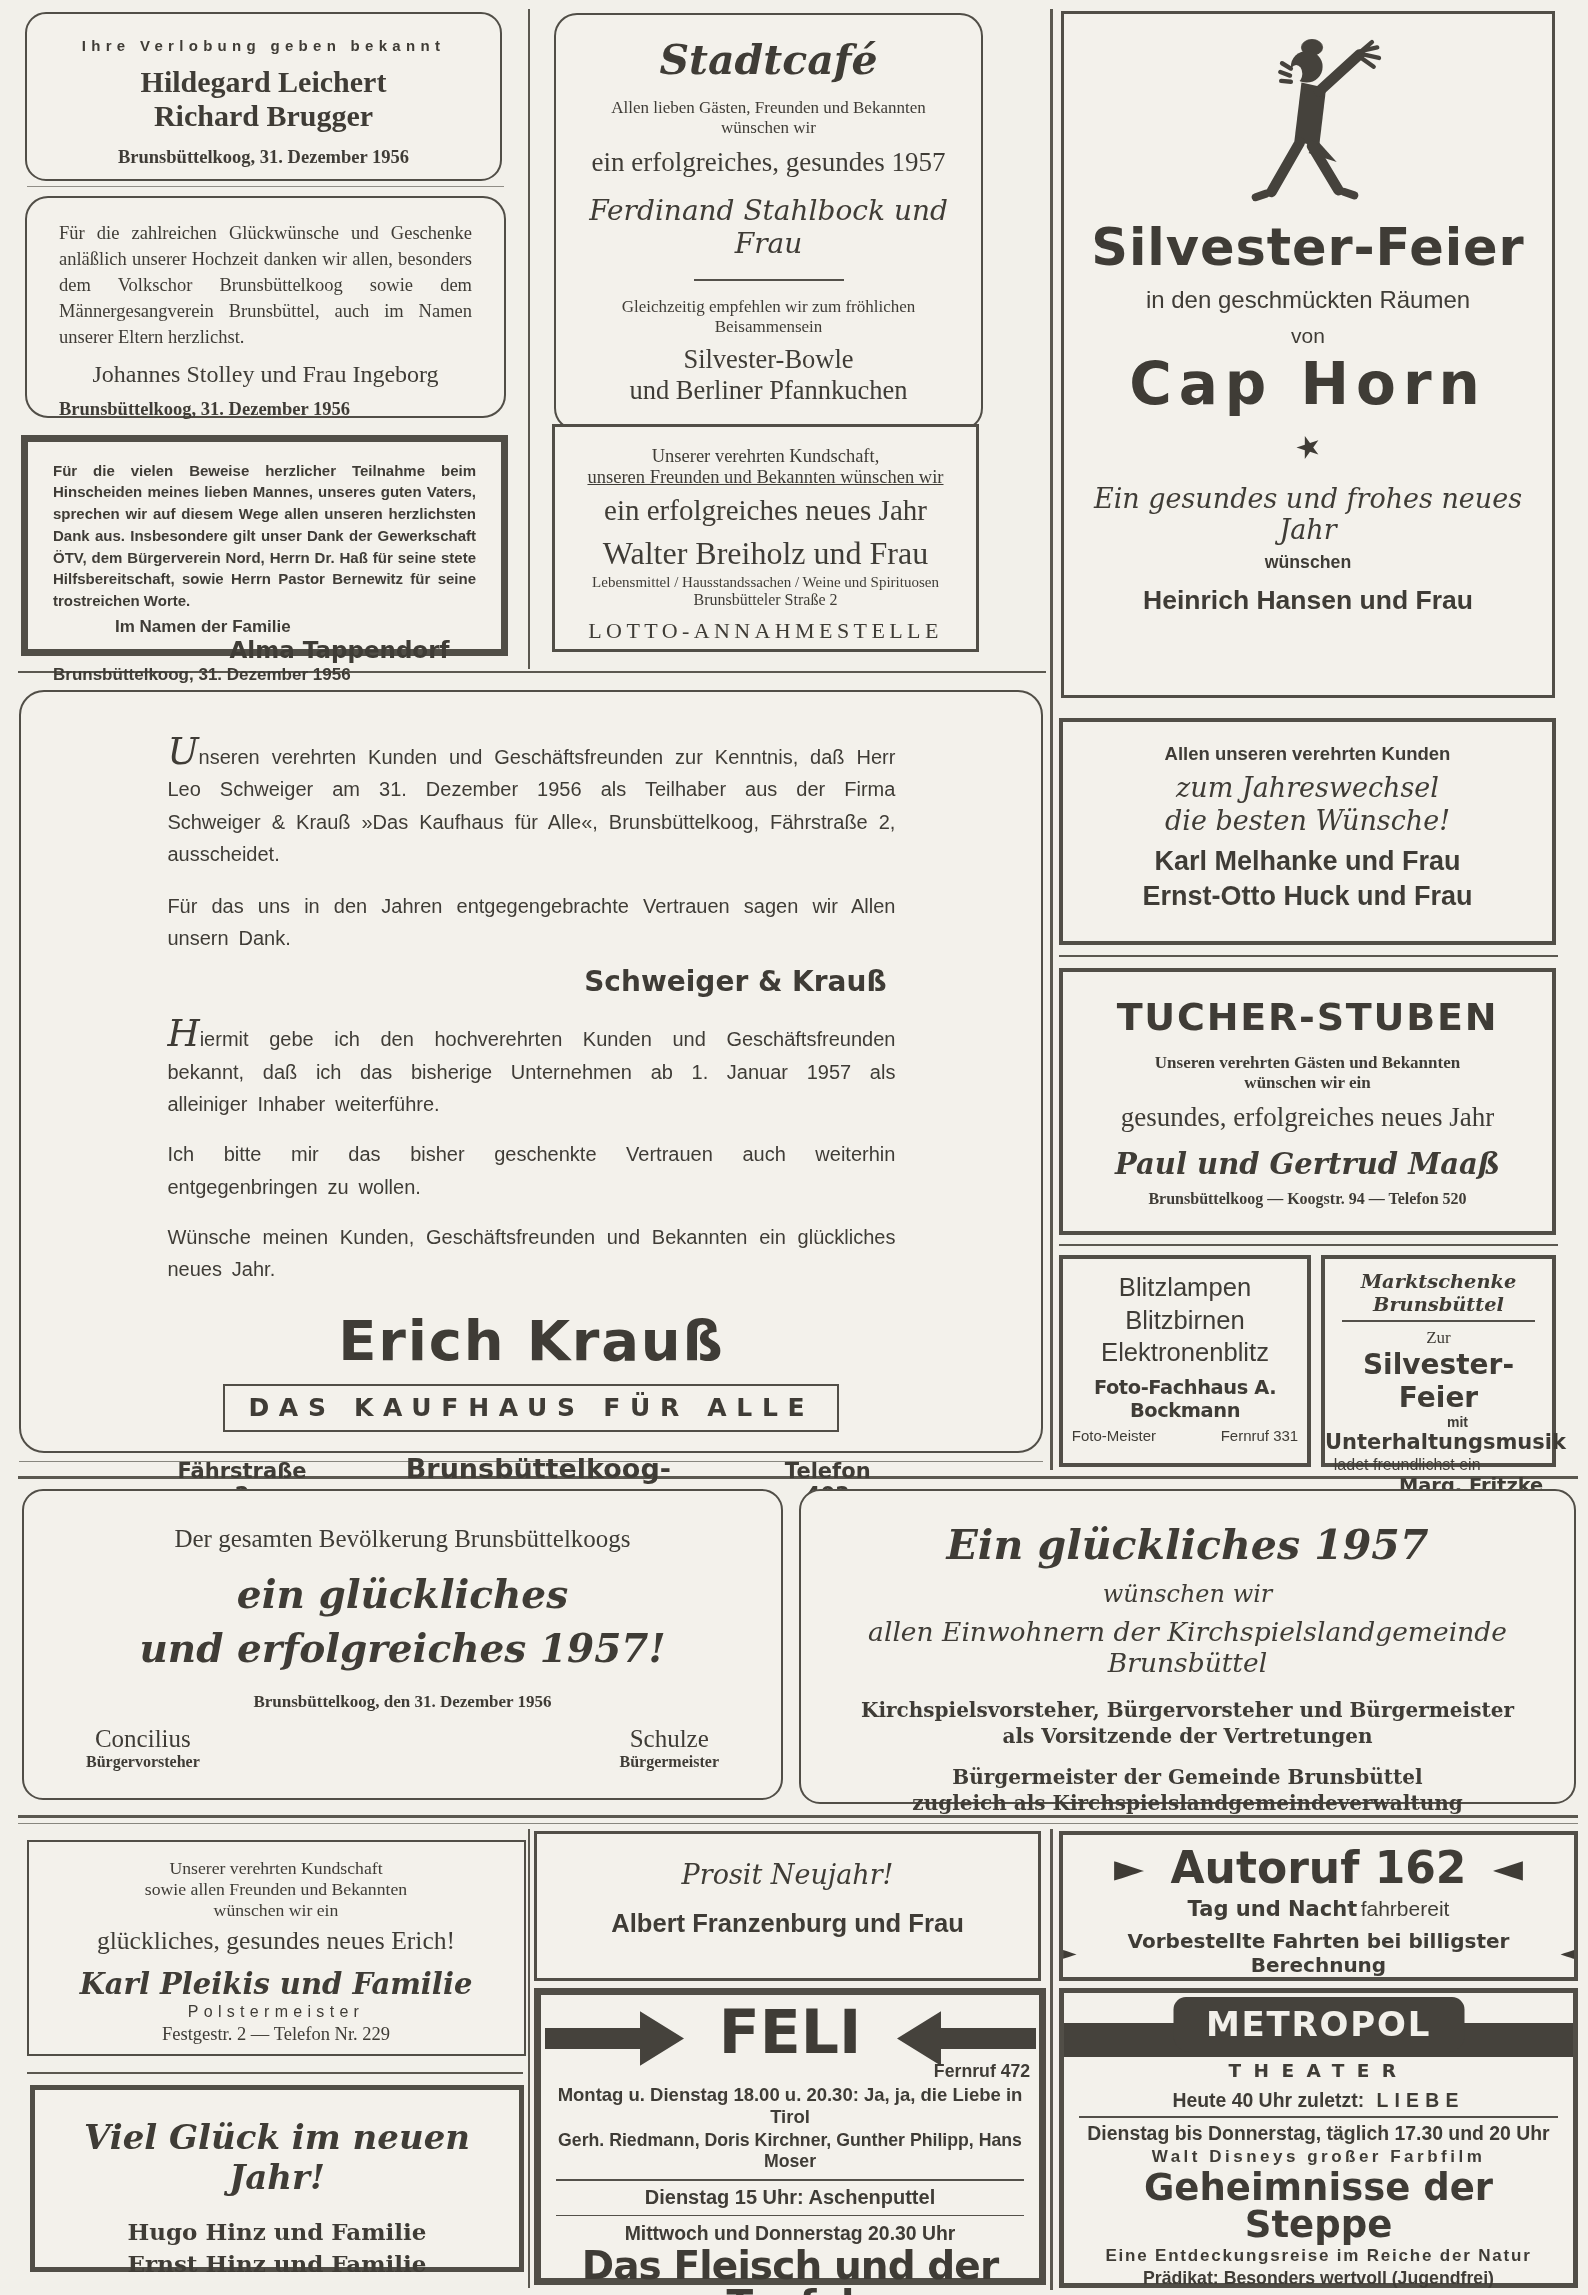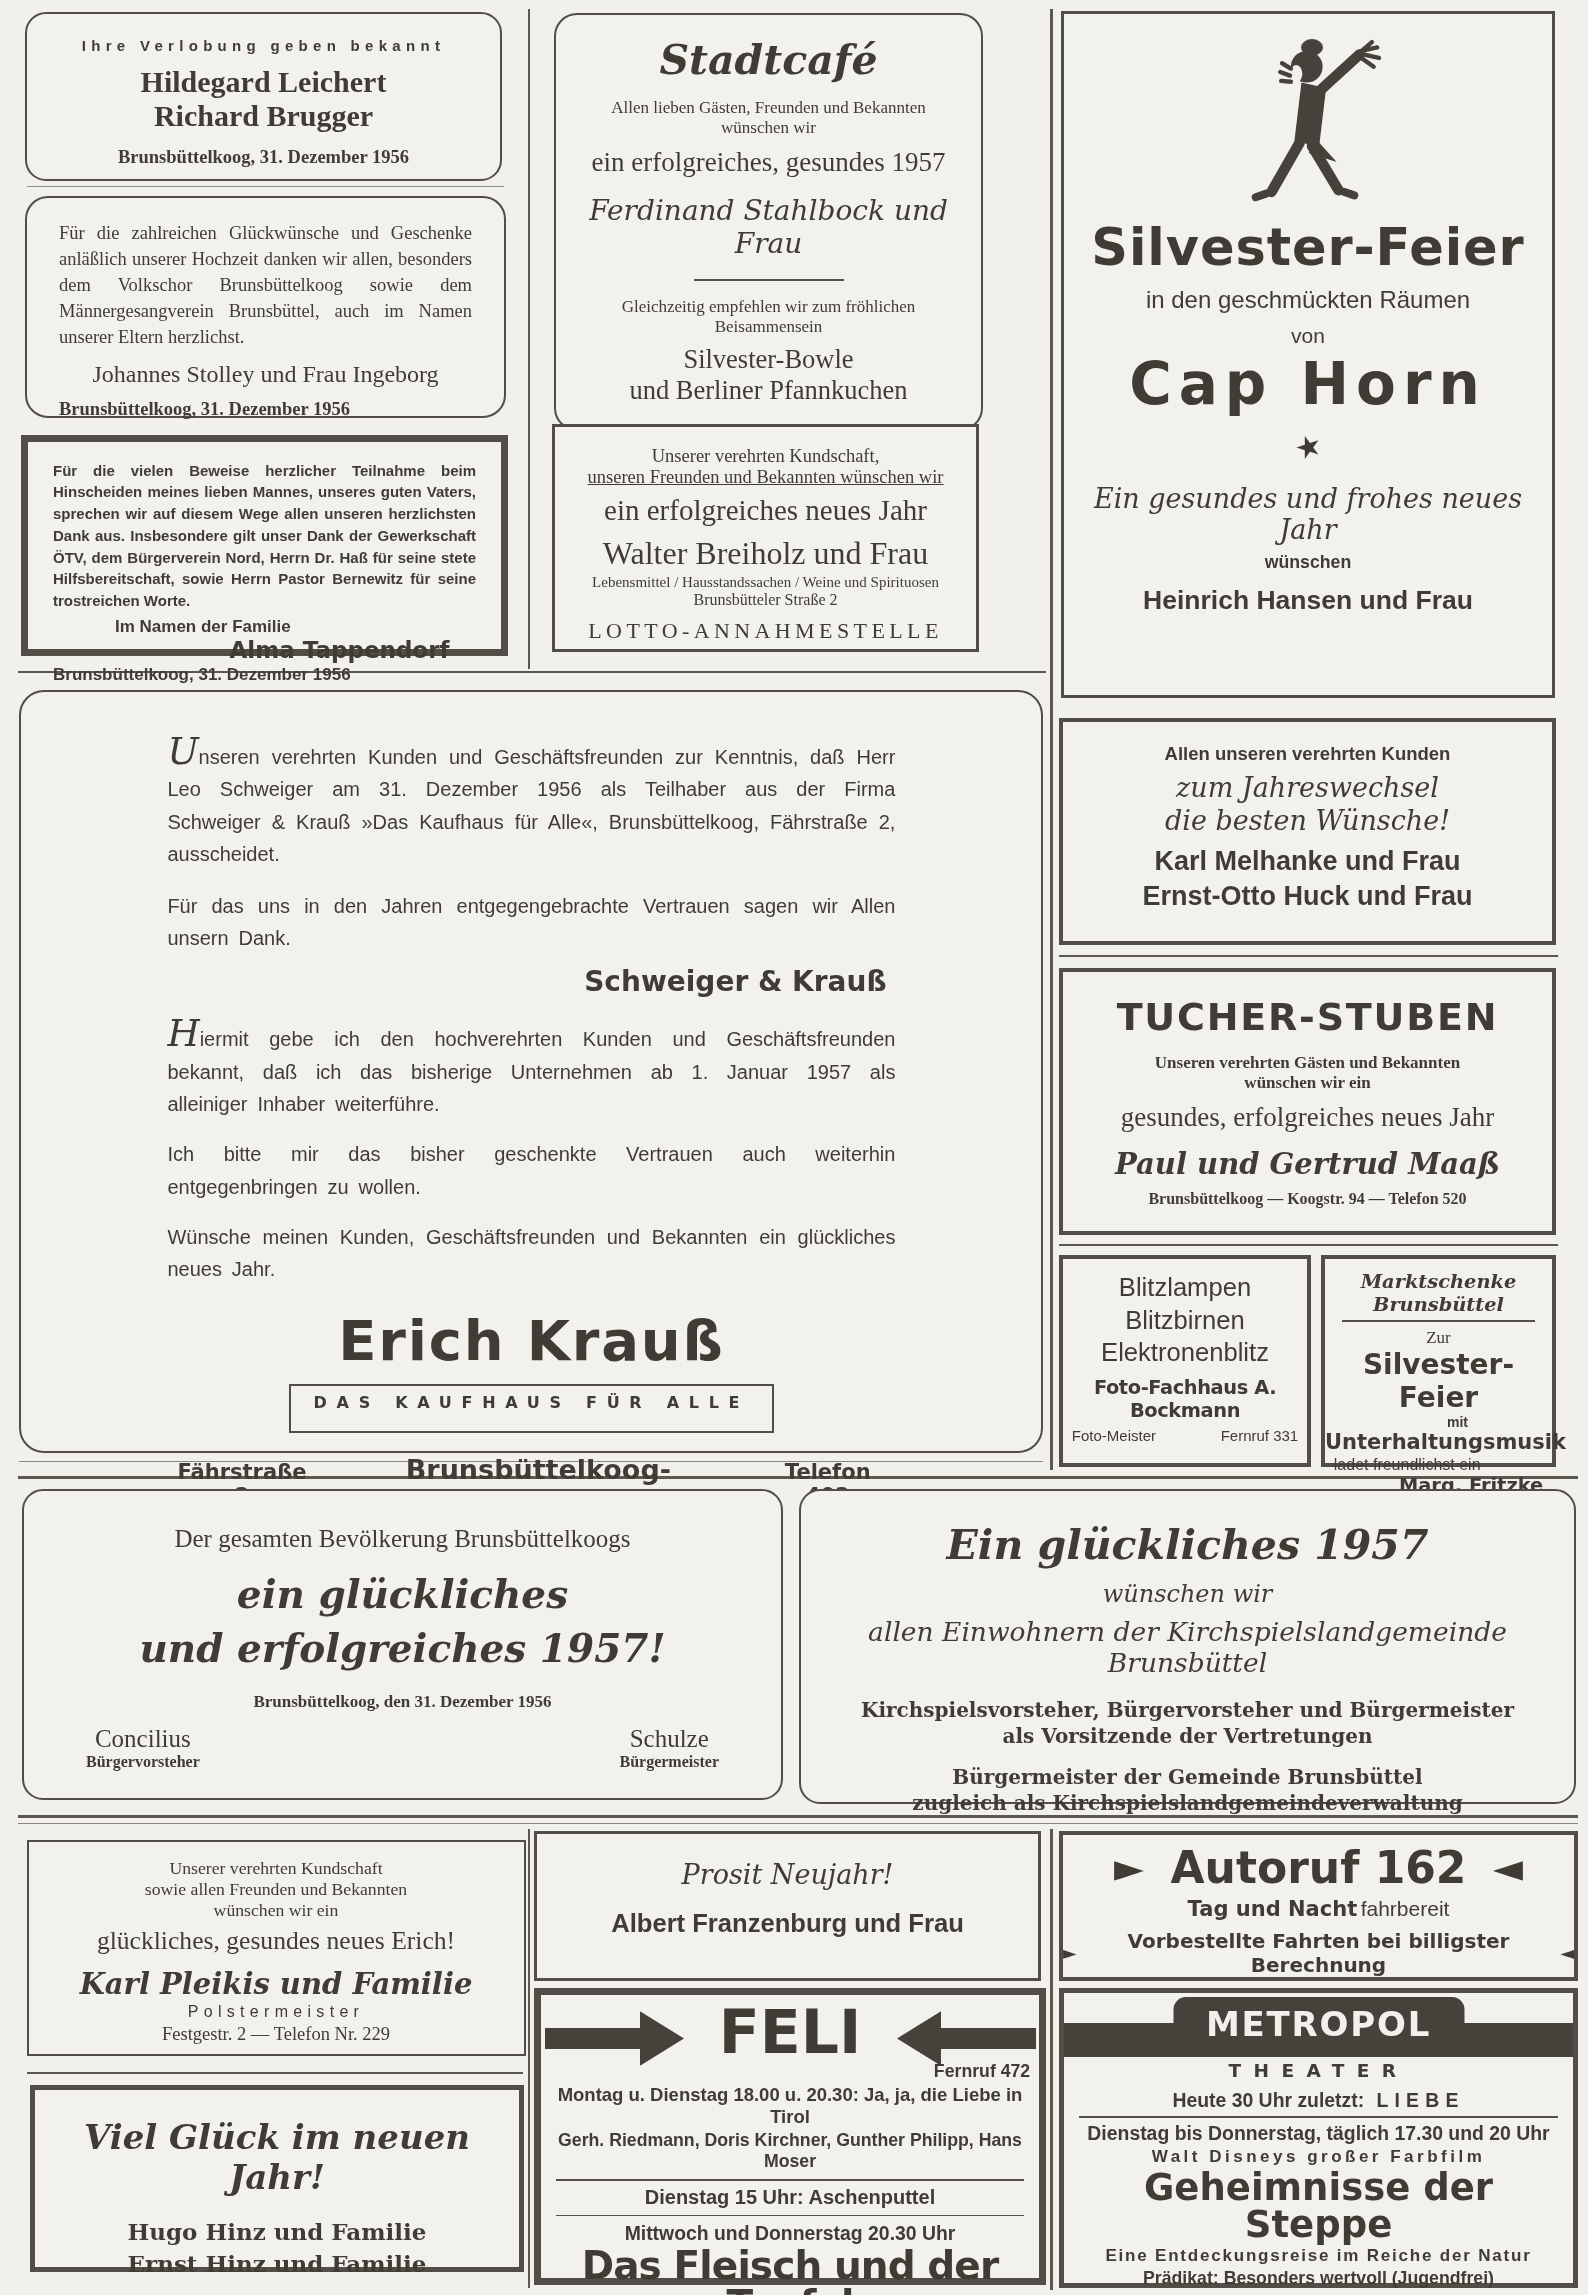--- a/index.html
+++ b/index.html
@@ -129,21 +129,21 @@
     </p>
     <p class="sans j" style="font-size:20px;line-height:1.62;margin:19.4px 0 0;word-spacing:4.4px;">Für das uns in den Jahren entgegengebrachte Vertrauen sagen wir Allen unsern Dank.</p>
     <div class="r" style="font-family:'DejaVu Sans',sans-serif;font-weight:bold;font-size:28px;margin-top:10.6px;padding-right:8.8px;">Schweiger &amp; Krauß</div>
     <p class="sans j" style="font-size:20px;line-height:1.62;margin:25px 0 0;word-spacing:4.4px;">
       <span class="initial">H</span><span>iermit gebe ich den hochverehrten Kunden und Geschäftsfreunden bekannt, daß ich das bisherige Unternehmen ab 1. Januar 1957 als alleiniger Inhaber weiterführe.</span>
     </p>
     <p class="sans j" style="font-size:20px;line-height:1.62;margin:17.7px 0 0;word-spacing:4.4px;">Ich bitte mir das bisher geschenkte Vertrauen auch weiterhin entgegenbringen zu wollen.</p>
     <p class="sans j" style="font-size:20px;line-height:1.62;margin:17.7px 0 0;word-spacing:4.4px;">Wünsche meinen Kunden, Geschäftsfreunden und Bekannten ein glückliches neues Jahr.</p>
     <div class="c disp" style="font-size:56px;margin-top:23px;letter-spacing:1.8px;">Erich Krauß</div>
     <div class="c" style="margin-top:10.6px;">
-      <span class="disp" style="display:inline-block;border:2.6px solid #514e47;padding:7px 23px 19px;font-size:16px;letter-spacing:9.7px;">DAS KAUFHAUS FÜR ALLE</span>
+      <span class="disp" style="display:inline-block;border:2.6px solid #514e47;padding:7px 23px 8px;font-size:25px;letter-spacing:9.7px;">DAS KAUFHAUS FÜR ALLE</span>
     </div>
     <div class="c" style="display:flex;justify-content:center;align-items:baseline;gap:62px;margin-top:21px;">
       <span class="disp" style="font-size:21px;">Fährstraße 2</span>
       <span class="disp" style="font-size:27px;">Brunsbüttelkoog-Süd</span>
       <span class="disp" style="font-size:21px;">Telefon 403</span>
     </div>
   </section>
 
   <section class="box" style="left:1059px;top:1255px;width:252px;height:212px;border-width:4.4px;padding-top:14px;">
     <div class="sans" style="font-size:25.6px;">Blitzlampen</div>
@@ -256,21 +256,21 @@
   <section class="box" style="left:1059px;top:1988px;width:519px;height:300px;border-width:5.3px;padding-top:0;">
     <div style="position:relative;height:92px;">
       <div style="position:absolute;left:0;right:0;top:30px;height:34px;background:#45423c;"></div>
       <div style="position:absolute;left:50%;transform:translateX(-50%);top:3.5px;width:291px;height:55px;background:#45423c;
                   border-radius:12.4px 12.4px 16px 16px;display:flex;align-items:center;justify-content:center;">
         <span class="disp" style="color:#f2f0ea;font-size:34px;letter-spacing:1.8px;">METROPOL</span>
       </div>
       <div class="disp" style="position:absolute;left:0;right:0;top:67px;font-size:18.5px;letter-spacing:12.4px;">THEATER</div>
     </div>
     <div style="margin-top:3.5px;">
-      <span class="sans b" style="font-size:19.4px;">Heute 30 Uhr zuletzt:</span>
+      <span class="sans b" style="font-size:19.4px;">Heute 40 Uhr zuletzt:</span>
       <span class="sans b" style="font-size:19.4px;letter-spacing:6.2px;margin-left:8.8px;">LIEBE</span>
     </div>
     <div class="rule" style="width:94%;margin-top:4.4px;"></div>
     <div class="sans b" style="font-size:19.4px;margin-top:4.4px;">Dienstag bis Donnerstag, täglich 17.30 und 20 Uhr</div>
     <div class="sans b" style="font-size:17px;letter-spacing:3.5px;margin-top:1.8px;">Walt Disneys großer Farbfilm</div>
     <div class="disp" style="font-size:37px;line-height:1.0;margin-top:1.8px;">Geheimnisse der Steppe</div>
     <div class="sans" style="font-size:17px;letter-spacing:1.8px;margin-top:3.5px;font-weight:600;">Eine Entdeckungsreise im Reiche der Natur</div>
     <div class="sans" style="font-size:17.7px;margin-top:1.8px;font-weight:600;">Prädikat: Besonders wertvoll (Jugendfrei)</div>
     <div class="rule" style="width:94%;margin-top:6.2px;"></div>
 

